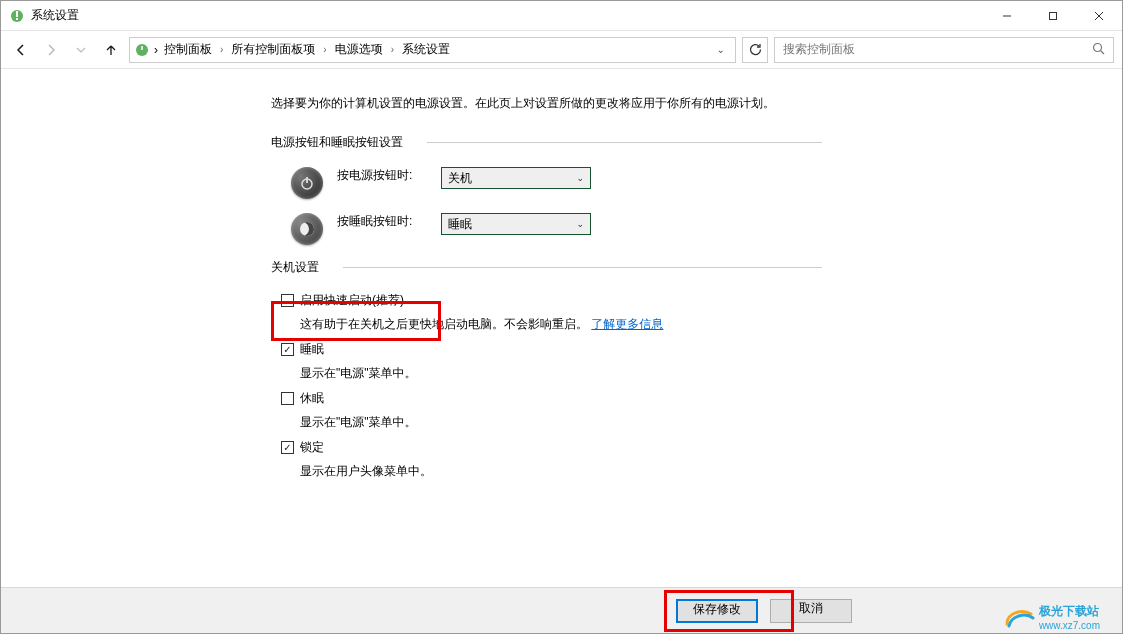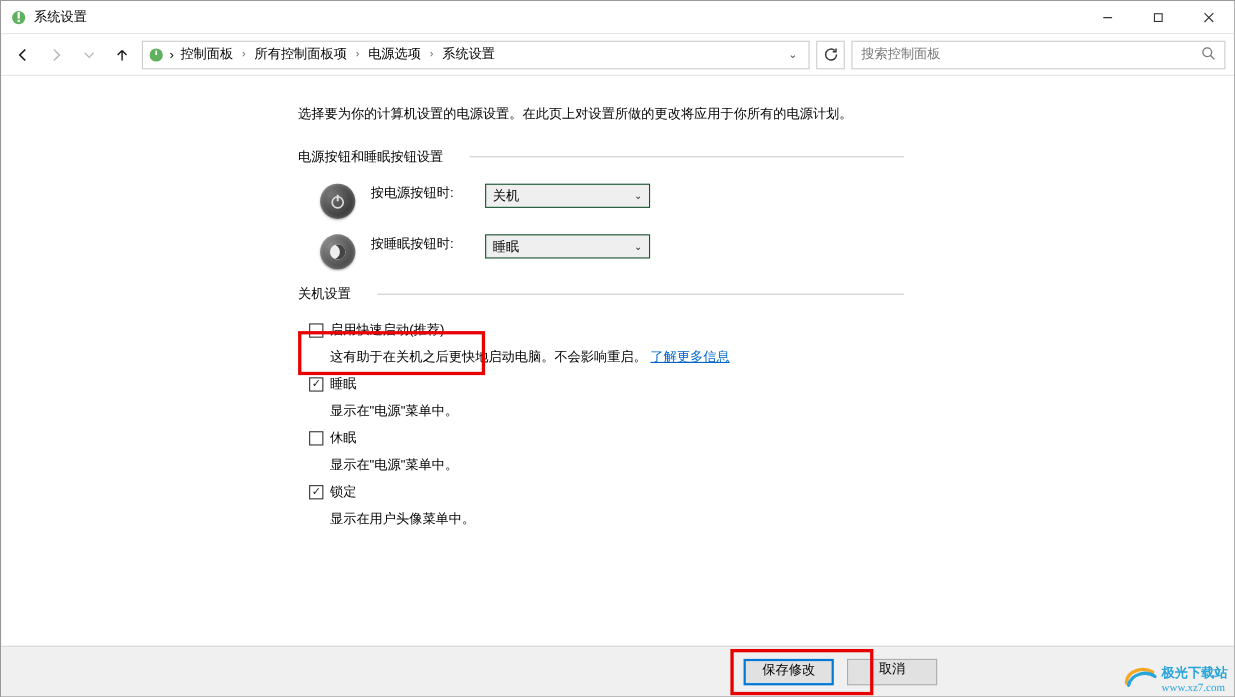--- a/index.html
+++ b/index.html
@@ -170,26 +170,25 @@
     border:1px solid #adadad;
     background:#e1e1e1;
     display:flex; justify-content:center;
     padding: 0 10px;
   }
   .btn.primary {
     border:2px solid #0078d7;
   }
   .watermark {
     position:absolute;
-    right: 6px; bottom: 2px;
-    display:flex; align-items:flex-start; gap:4px;
+    right: 22px; bottom: 2px;
+    display:flex; align-items:center; gap:4px;
     font-size:12px;
     color:#2aa5d9;
     pointer-events:none;
-    font-family:Liberation Serif, serif;
   }
   .watermark .logo {
     width:30px; height:22px;
     position:relative;
   }
   .footer-highlight {
     position:absolute;
     border: 3px solid #e60000;
     pointer-events:none;
   }

